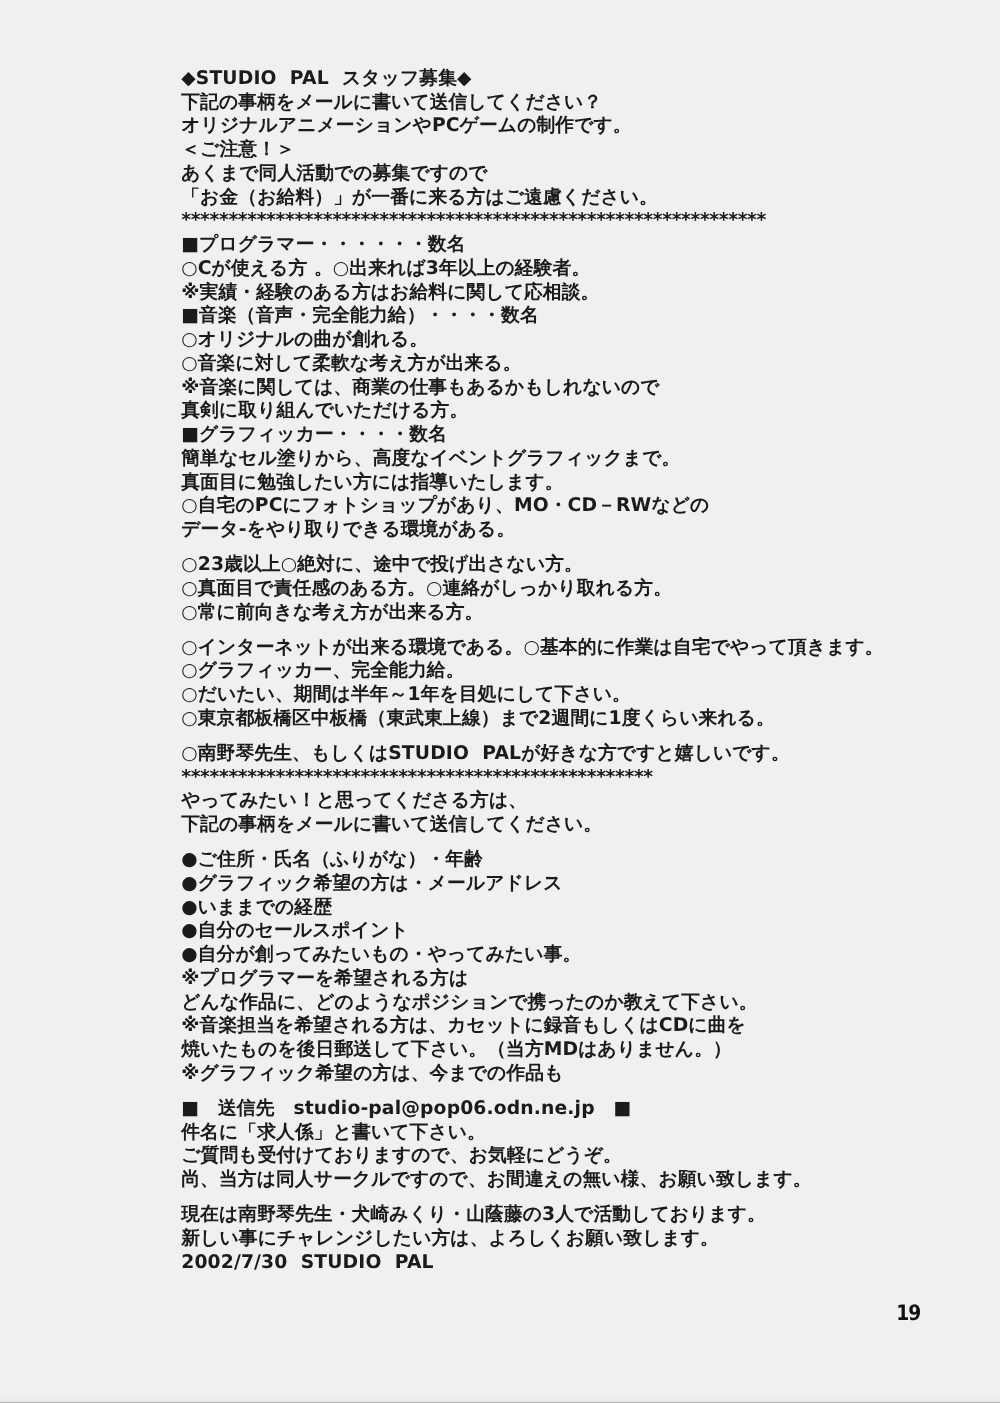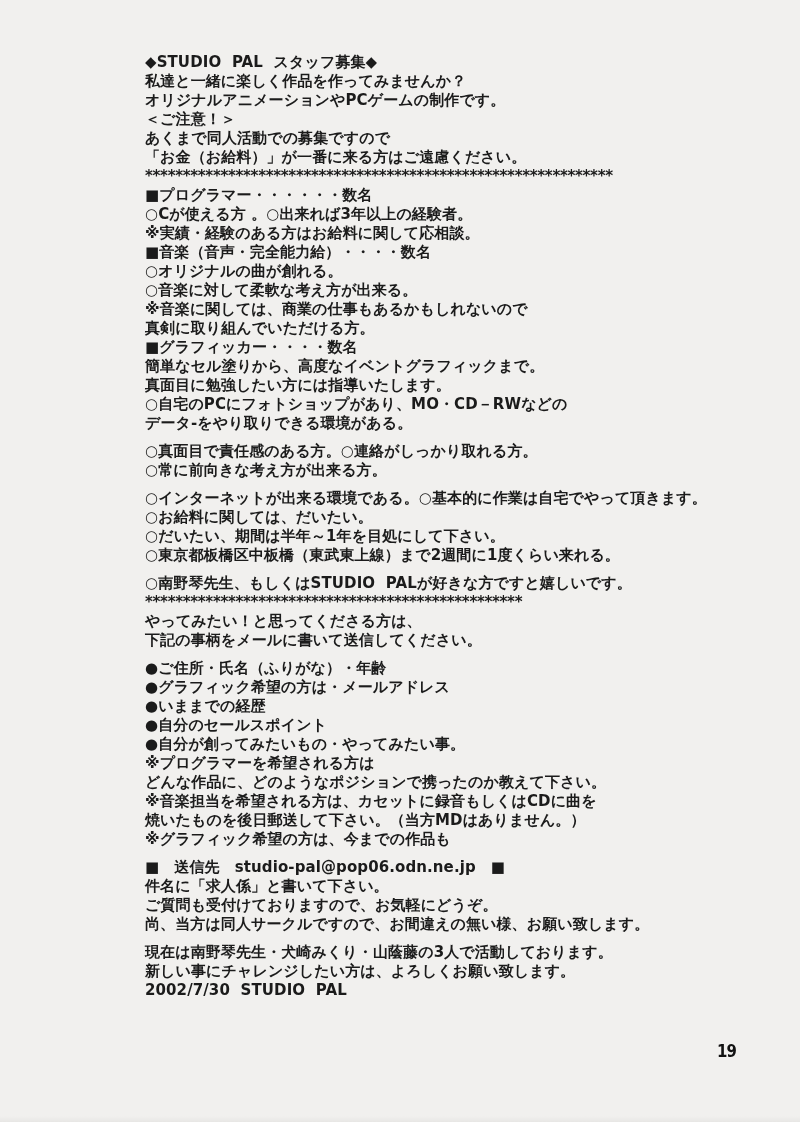--- a/index.html
+++ b/index.html
@@ -67,47 +67,48 @@
     pointer-events: none;
   }
 </style>
 </head>
 <body>
 
 <div class="page">
   <div class="content">
       <div class="para">
         <div class="line">◆STUDIO  PAL  スタッフ募集◆</div>
-        <div class="line">私達と一緒に楽しく作品を作ってみませんか？</div>
+        <div class="line">下記の事柄をメールに書いて送信してください？</div>
         <div class="line">オリジナルアニメーションやPCゲームの制作です。</div>
         <div class="line">＜ご注意！＞</div>
         <div class="line">あくまで同人活動での募集ですので</div>
         <div class="line">「お金（お給料）」が一番に来る方はご遠慮ください。</div>
         <div class="line sep">**************************************************************</div>
         <div class="line">■プログラマー・・・・・・数名</div>
         <div class="line">○Cが使える方 。○出来れば3年以上の経験者。</div>
         <div class="line">※実績・経験のある方はお給料に関して応相談。</div>
         <div class="line">■音楽（音声・完全能力給）・・・・数名</div>
         <div class="line">○オリジナルの曲が創れる。</div>
         <div class="line">○音楽に対して柔軟な考え方が出来る。</div>
         <div class="line">※音楽に関しては、商業の仕事もあるかもしれないので</div>
         <div class="line">真剣に取り組んでいただける方。</div>
         <div class="line">■グラフィッカー・・・・数名</div>
         <div class="line">簡単なセル塗りから、高度なイベントグラフィックまで。</div>
         <div class="line">真面目に勉強したい方には指導いたします。</div>
         <div class="line">○自宅のPCにフォトショップがあり、MO・CD－RWなどの</div>
         <div class="line">データ-をやり取りできる環境がある。</div>
       </div>
       <div class="para">
+        <div class="line">○23歳以上○絶対に、途中で投げ出さない方。</div>
         <div class="line">○真面目で責任感のある方。○連絡がしっかり取れる方。</div>
         <div class="line">○常に前向きな考え方が出来る方。</div>
       </div>
       <div class="para">
         <div class="line">○インターネットが出来る環境である。○基本的に作業は自宅でやって頂きます。</div>
-        <div class="line">○お給料に関しては、だいたい。</div>
+        <div class="line">○グラフィッカー、完全能力給。</div>
         <div class="line">○だいたい、期間は半年～1年を目処にして下さい。</div>
         <div class="line">○東京都板橋区中板橋（東武東上線）まで2週間に1度くらい来れる。</div>
       </div>
       <div class="para">
         <div class="line">○南野琴先生、もしくはSTUDIO  PALが好きな方ですと嬉しいです。</div>
         <div class="line sep">**************************************************</div>
         <div class="line">やってみたい！と思ってくださる方は、</div>
         <div class="line">下記の事柄をメールに書いて送信してください。</div>
       </div>
       <div class="para">

